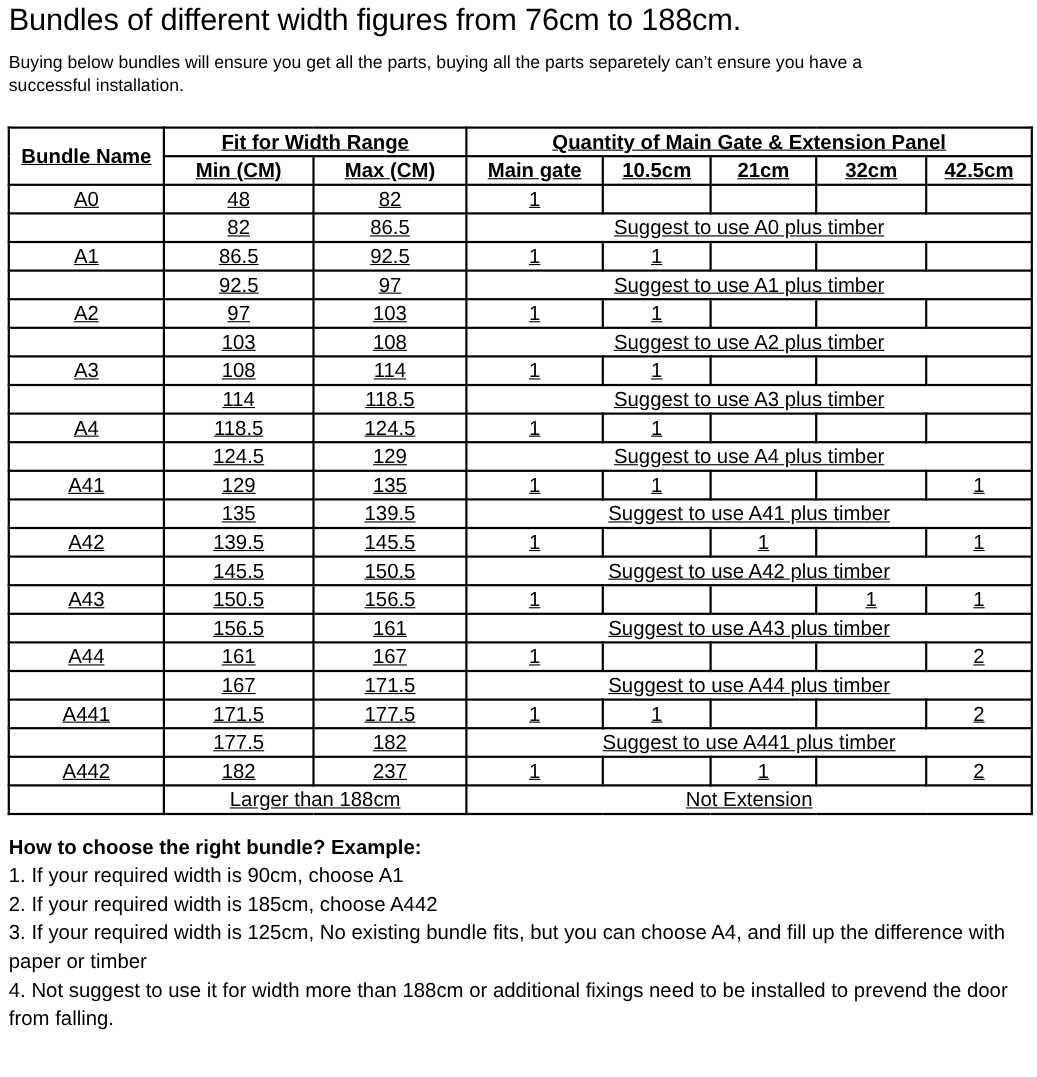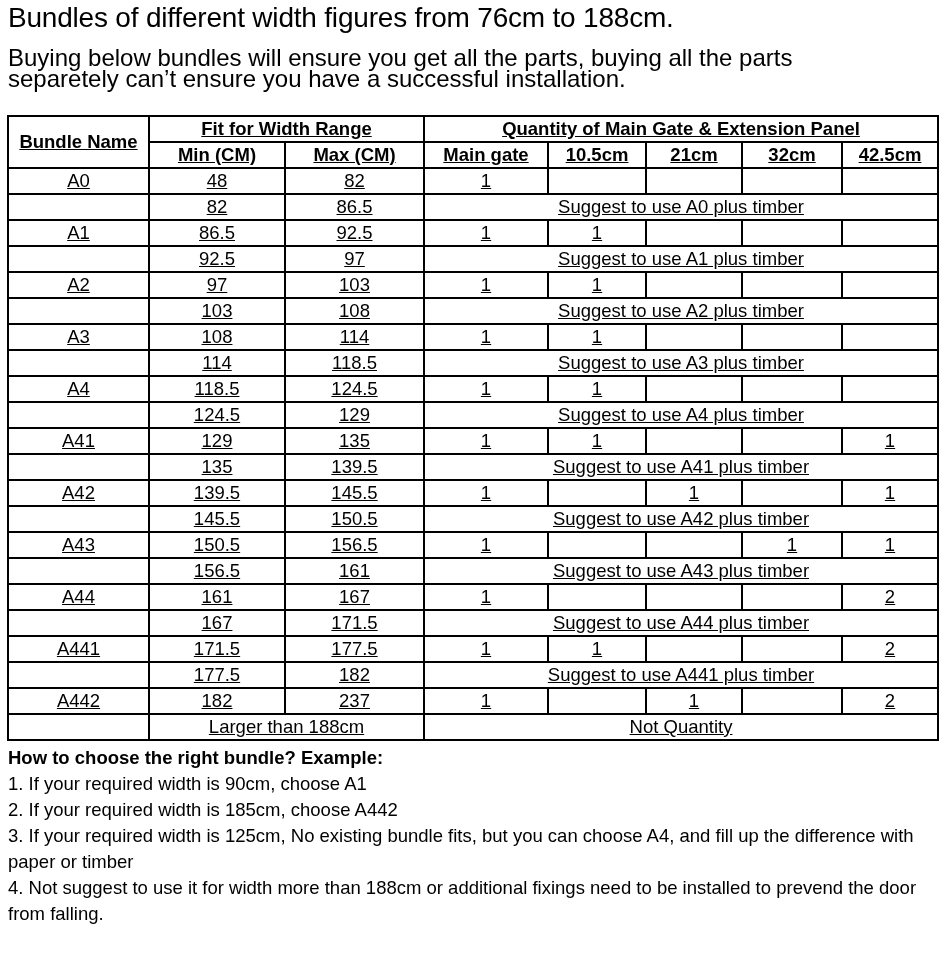--- a/index.html
+++ b/index.html
@@ -17,21 +17,21 @@
     overflow: hidden;
   }
   .title {
     font-size: 28px;
     font-weight: normal;
     letter-spacing: -0.2px;
     margin: 0 0 0 1px;
     line-height: 32px;
   }
   .intro {
-    font-size: 24px;
+    font-size: 16px;
     line-height: 21px;
     margin: 13px 0 0 1px;
     max-width: 848px;
   }
   table.bundle-table {
     border-collapse: collapse;
     table-layout: fixed;
     width: 930px;
     margin-top: 26px;
     text-decoration: underline;
@@ -44,21 +44,21 @@
     height: 26px;
     padding: 0 4px;
     text-align: center;
     overflow: hidden;
     white-space: nowrap;
   }
   .bundle-table th { font-weight: bold; }
   .bundle-table .al { text-align: center; }
   .notes {
     width: 933px;
-    margin-top: 4px;
+    margin-top: 16px;
     margin-left: 1px;
     font-size: 18.5px;
     line-height: 26px;
   }
   .notes .heading { font-weight: bold; }
   .notes .note-item { font-weight: normal; }
   .notes .note-item.bold { font-weight: bold; }
 </style>
 </head>
 <body>
@@ -265,21 +265,21 @@
           <td></td>
           <td>1</td>
           <td></td>
           <td>2</td>
         </tr>
       </tbody>
     <tbody>
       <tr>
         <td></td>
         <td colspan="2">Larger than 188cm</td>
-        <td colspan="5">Not Quantity</td>
+        <td colspan="5">Not Extension</td>
       </tr>
     </tbody>
   </table>
 
   <div class="notes">
     <div class="heading">How to choose the right bundle? Example:</div>
     <div id="notes-list">
         <div class="note-item">1. If your required width is 90cm, choose A1</div>
         <div class="note-item">2. If your required width is 185cm, choose A442</div>
         <div class="note-item">3. If your required width is 125cm, No existing bundle fits, but you can choose A4, and fill up the difference with paper or timber</div>

